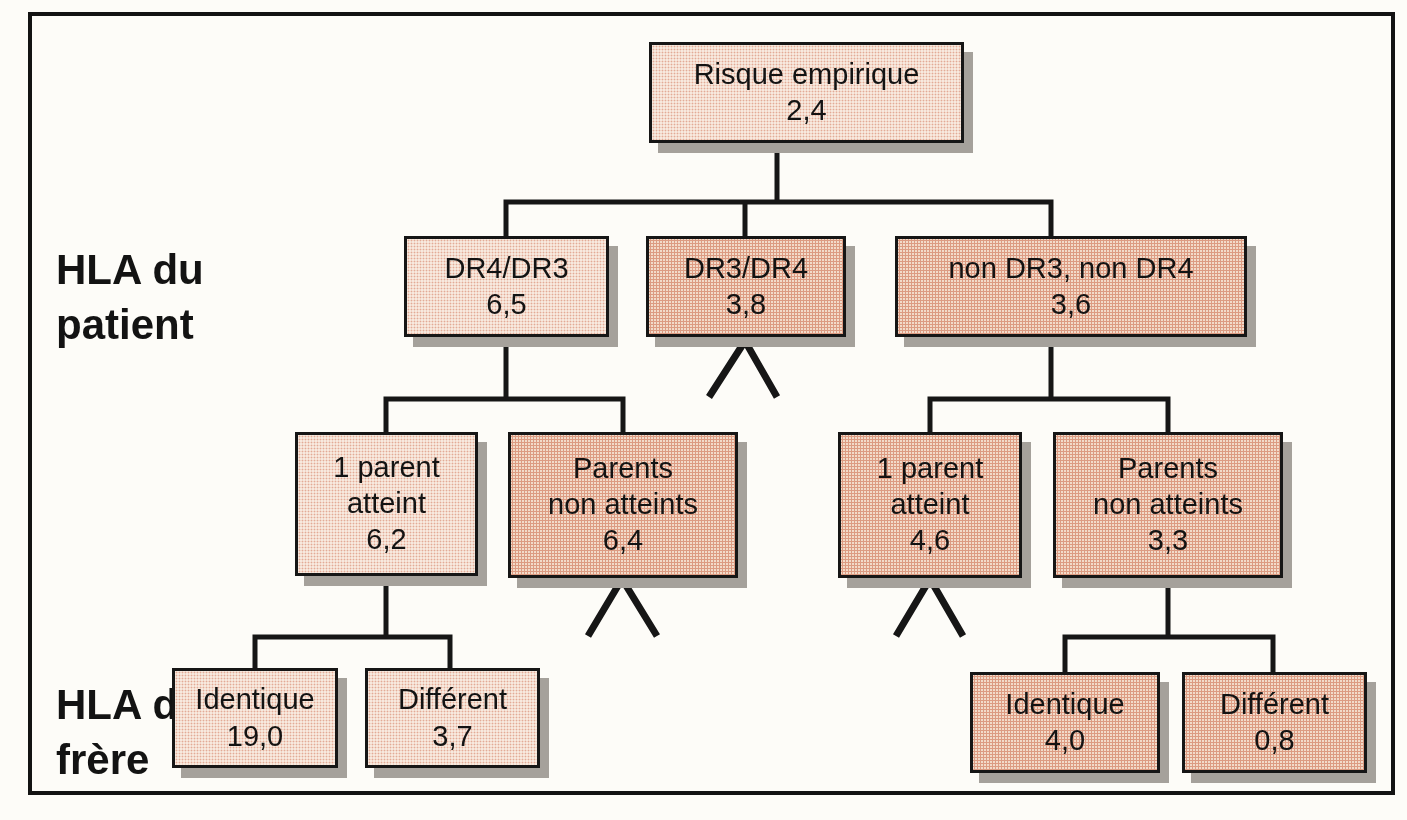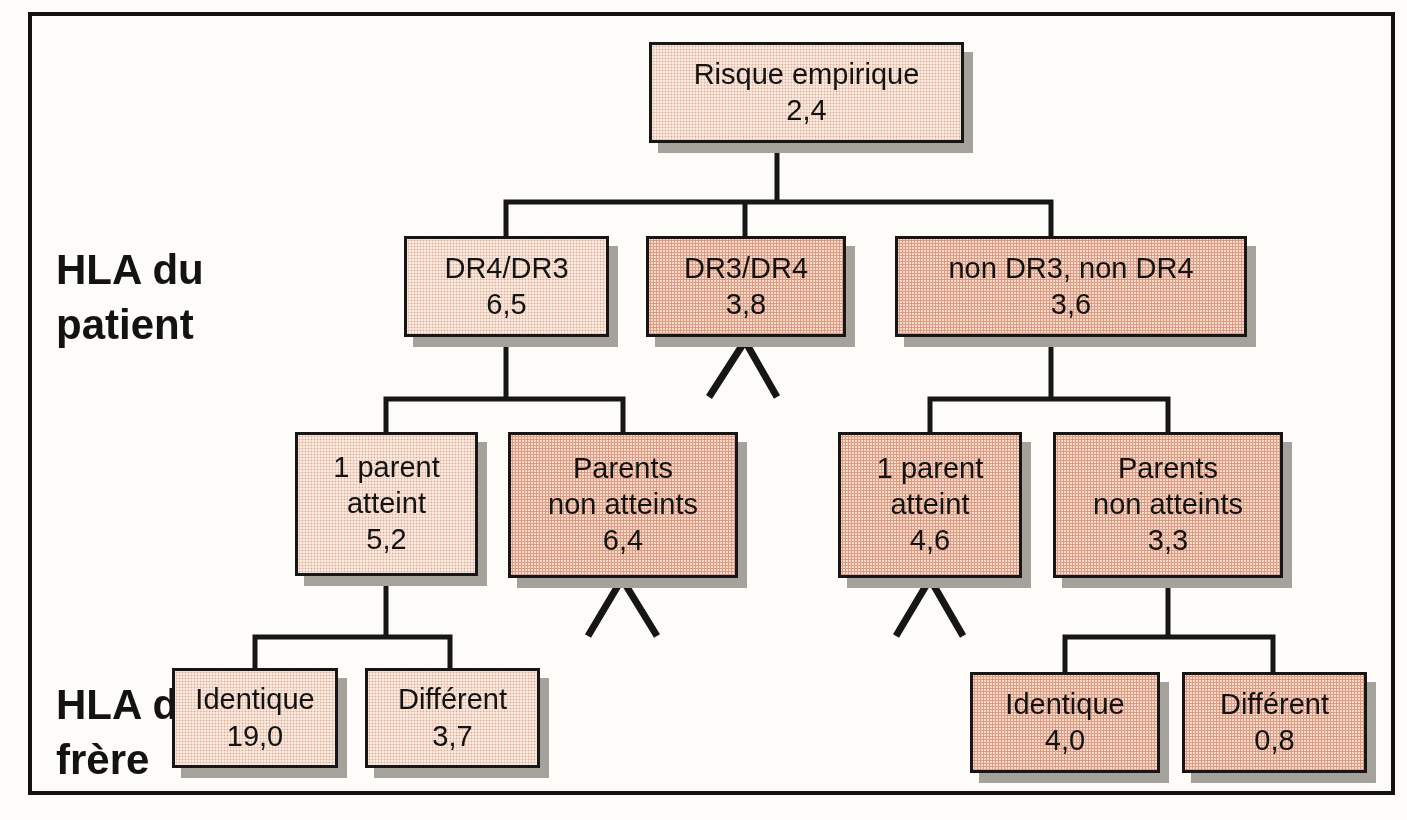--- a/index.html
+++ b/index.html
@@ -78,21 +78,21 @@
     <div class="node-value">3,8</div>
   </div>
   <div class="node dark" style="left:876px;top:236px;width:352px;height:101px;margin-left:19px;">
     <div class="node-label">non DR3, non DR4</div>
     <div class="node-value">3,6</div>
   </div>
 
   <div class="node" style="left:295px;top:432px;width:183px;height:144px;">
     <div class="node-label">1 parent
 atteint</div>
-    <div class="node-value">5,2</div>
+    <div class="node-value">6,2</div>
   </div>
   <div class="node dark" style="left:508px;top:432px;width:230px;height:146px;">
     <div class="node-label">Parents
 non atteints</div>
     <div class="node-value">6,4</div>
   </div>
   <div class="node dark" style="left:838px;top:432px;width:184px;height:146px;">
     <div class="node-label">1 parent
 atteint</div>
     <div class="node-value">4,6</div>

